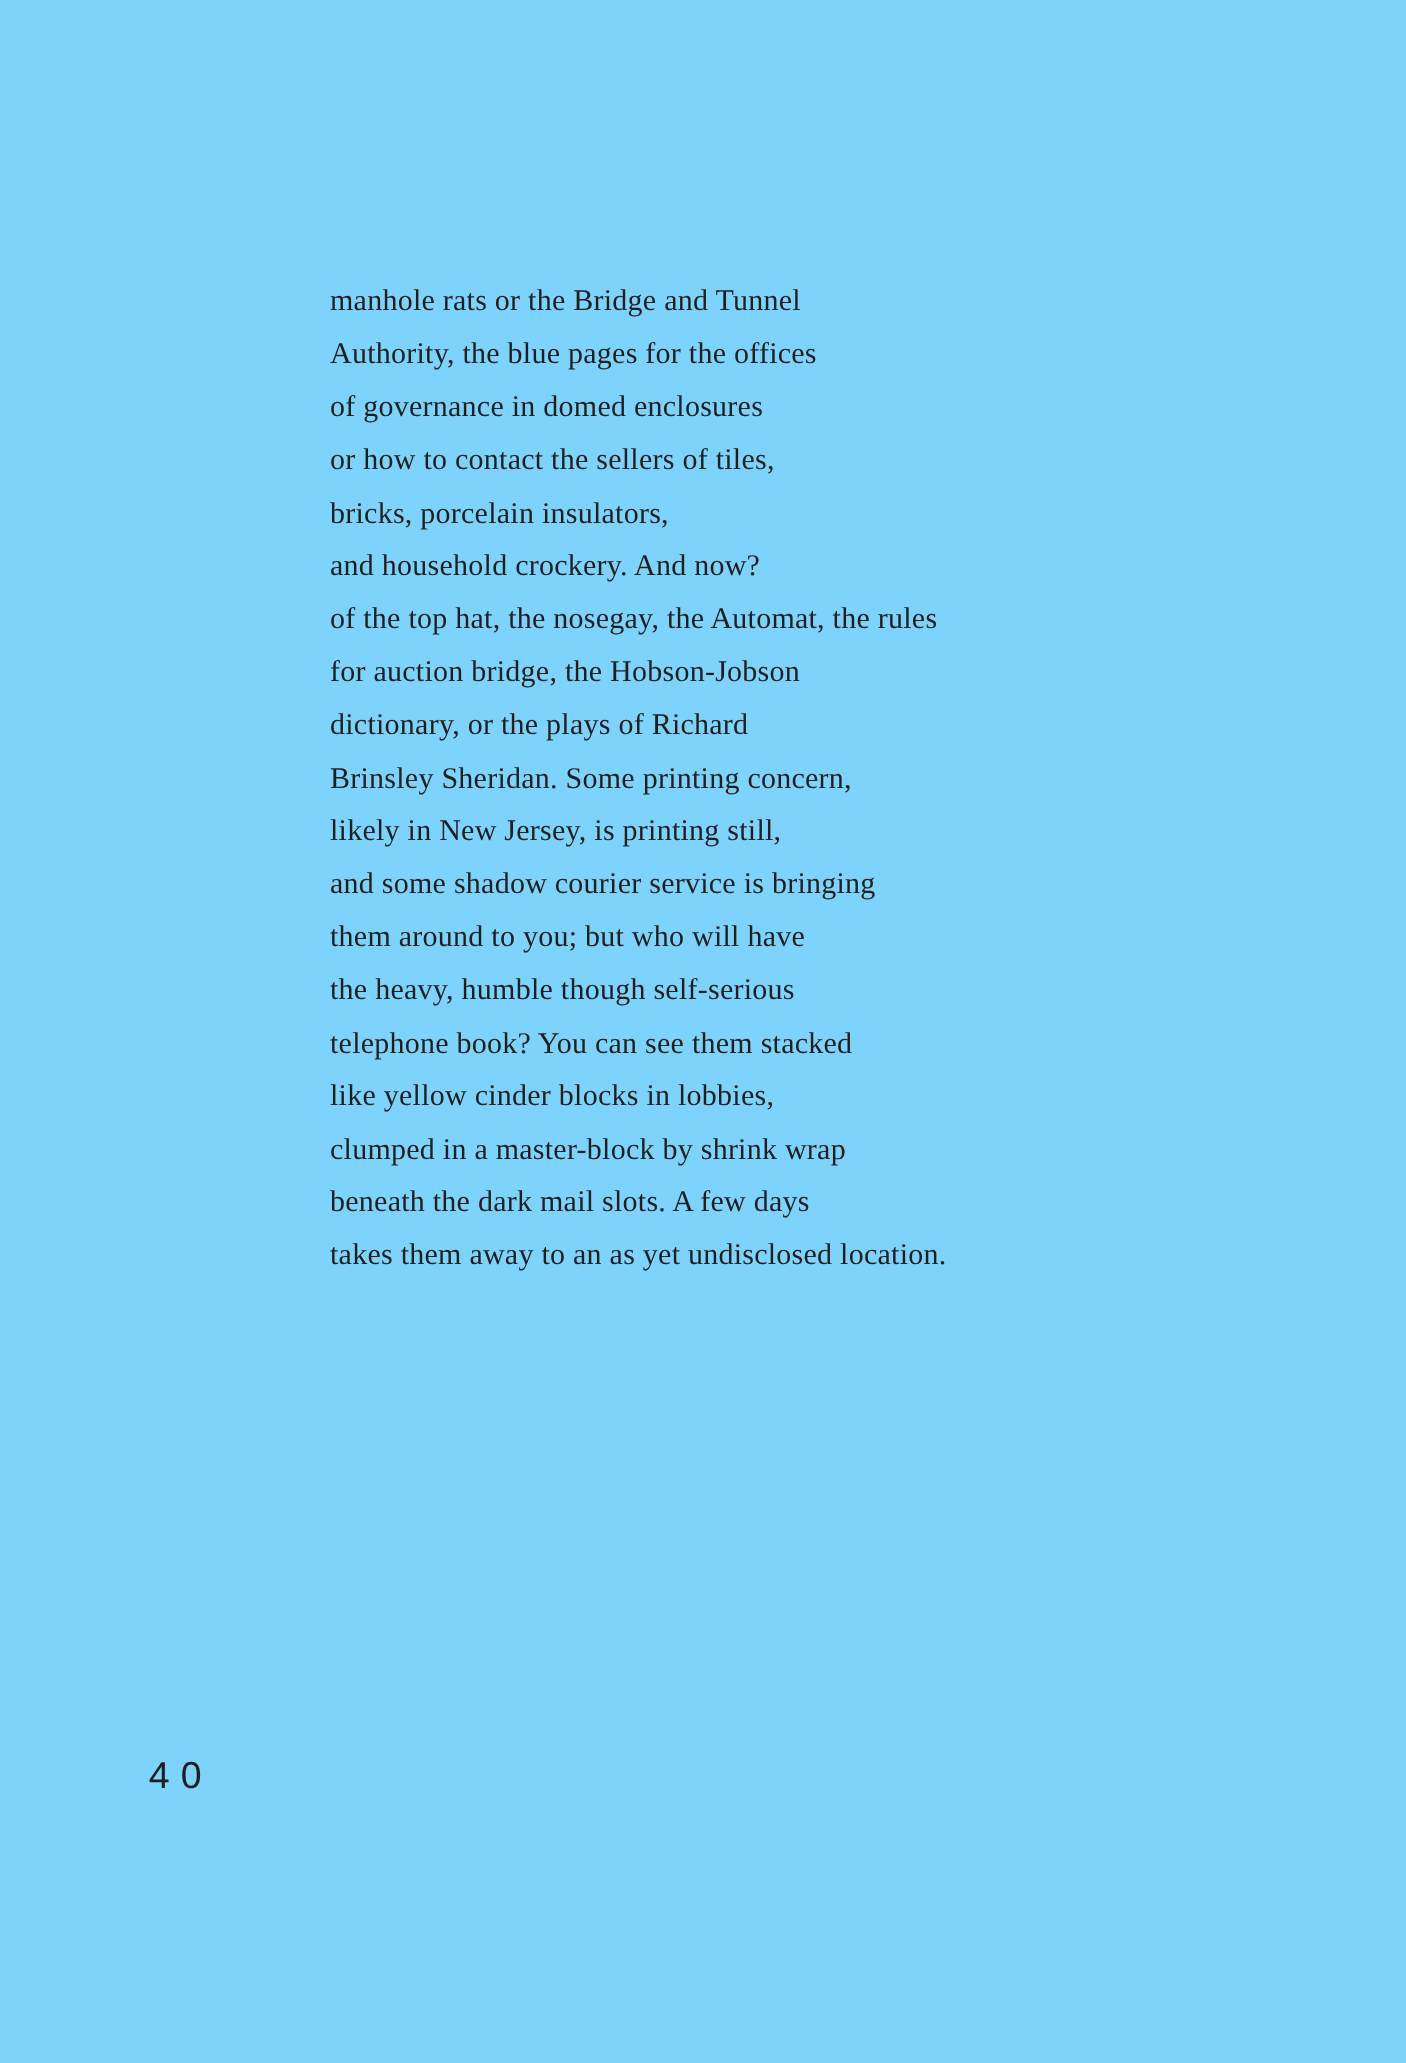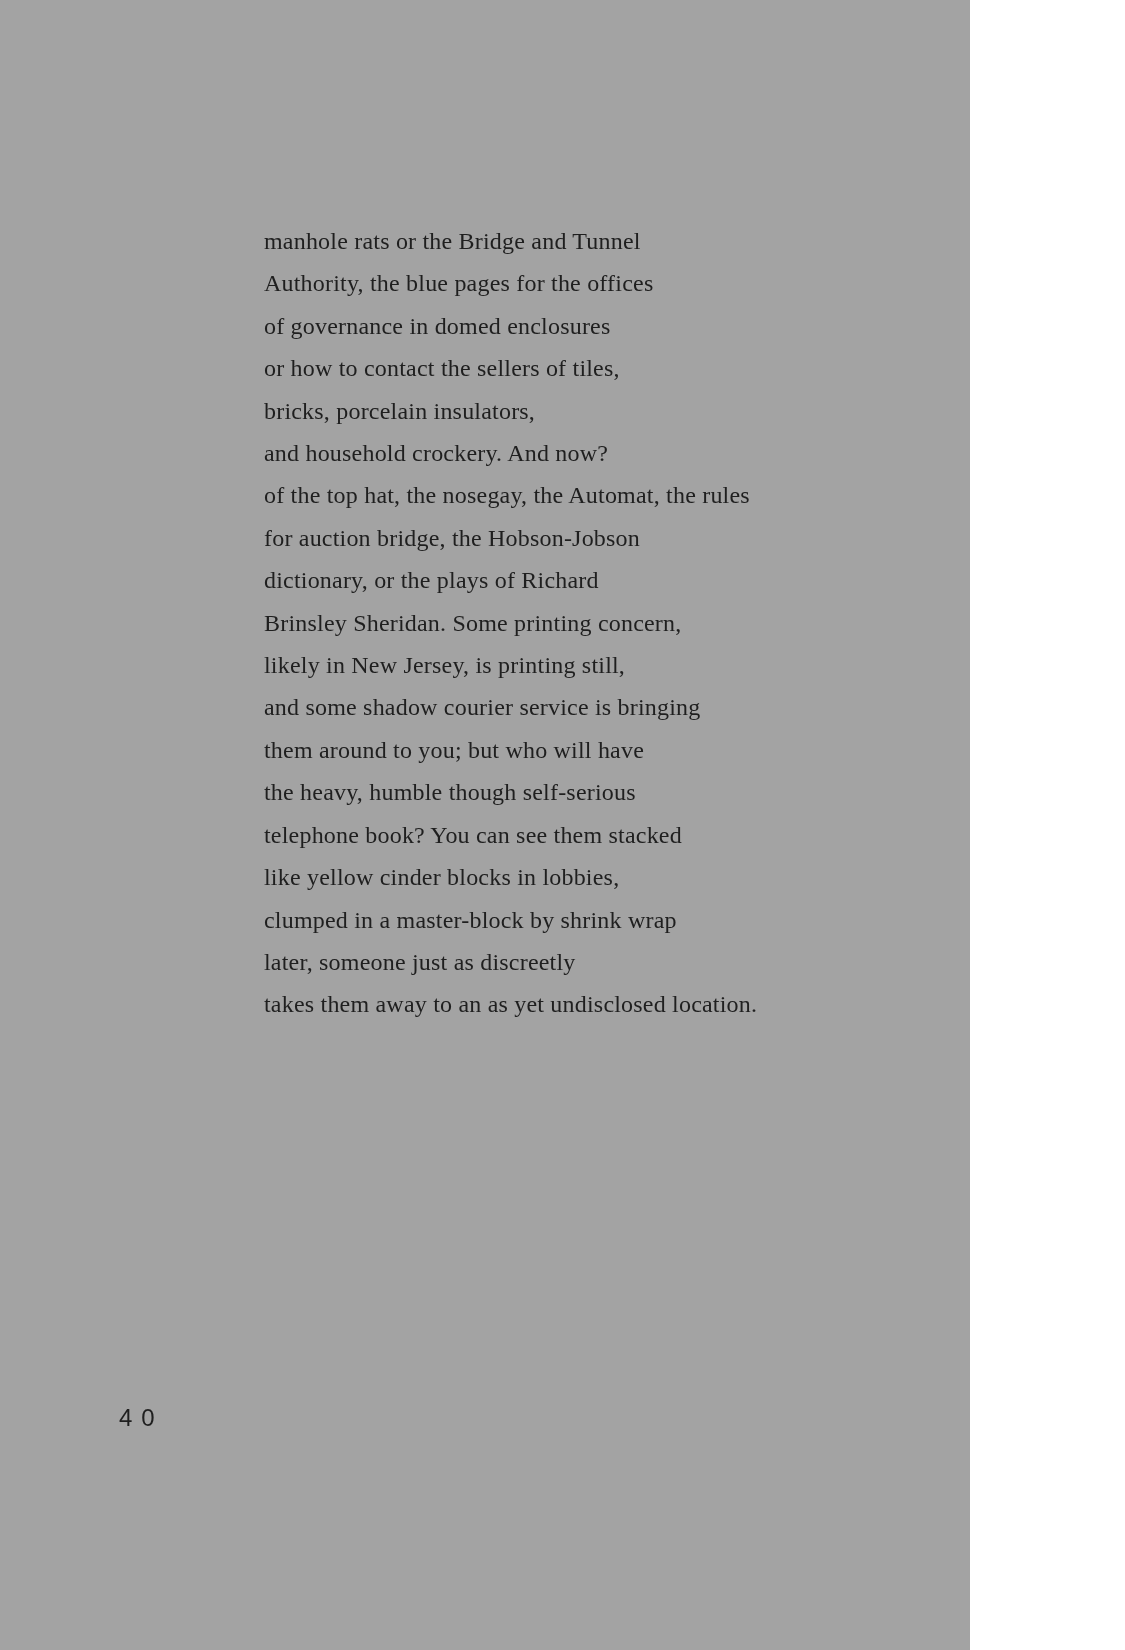--- a/index.html
+++ b/index.html
@@ -2,46 +2,45 @@
 <html><head>
 <meta charset="utf-8">
 <style>
   html, body {
     margin: 0;
     padding: 0;
     background: #ffffff;
   }
   .page {
     position: relative;
-    width: 950px;
+    width: 1125px;
     height: 1650px;
-    background: #a3a3a3;
+    background: #7dd3fc;
     overflow: hidden;
     font-family: "Liberation Serif", serif;
-    padding-left: 20px;
   }
   .poem {
     position: absolute;
     left: 264px;
     top: 220px;
     width: 720px;
   }
   .poem .line {
     font-size: 24px;
     line-height: 42.4px;
     color: #1f1f1f;
     letter-spacing: 0.2px;
     white-space: nowrap;
   }
   .page-number {
     position: absolute;
     left: 119px;
     top: 1404px;
     font-family: "Liberation Sans", sans-serif;
-    font-size: 24px;
+    font-size: 30px;
     font-weight: 400;
     letter-spacing: 9px;
     color: #1f1f1f;
   }
 </style>
 </head>
 <body>
 
 <div class="page">
   <div class="poem">
@@ -55,17 +54,17 @@
     <div class="line">for auction bridge, the Hobson-Jobson</div>
     <div class="line">dictionary, or the plays of Richard</div>
     <div class="line">Brinsley Sheridan. Some printing concern,</div>
     <div class="line">likely in New Jersey, is printing still,</div>
     <div class="line">and some shadow courier service is bringing</div>
     <div class="line">them around to you; but who will have</div>
     <div class="line">the heavy, humble though self-serious</div>
     <div class="line">telephone book? You can see them stacked</div>
     <div class="line">like yellow cinder blocks in lobbies,</div>
     <div class="line">clumped in a master-block by shrink wrap</div>
-    <div class="line">later, someone just as discreetly</div>
+    <div class="line">beneath the dark mail slots. A few days</div>
     <div class="line">takes them away to an as yet undisclosed location.</div>
   </div>
   <div class="page-number">40</div>
 </div>
 
 </body></html>

